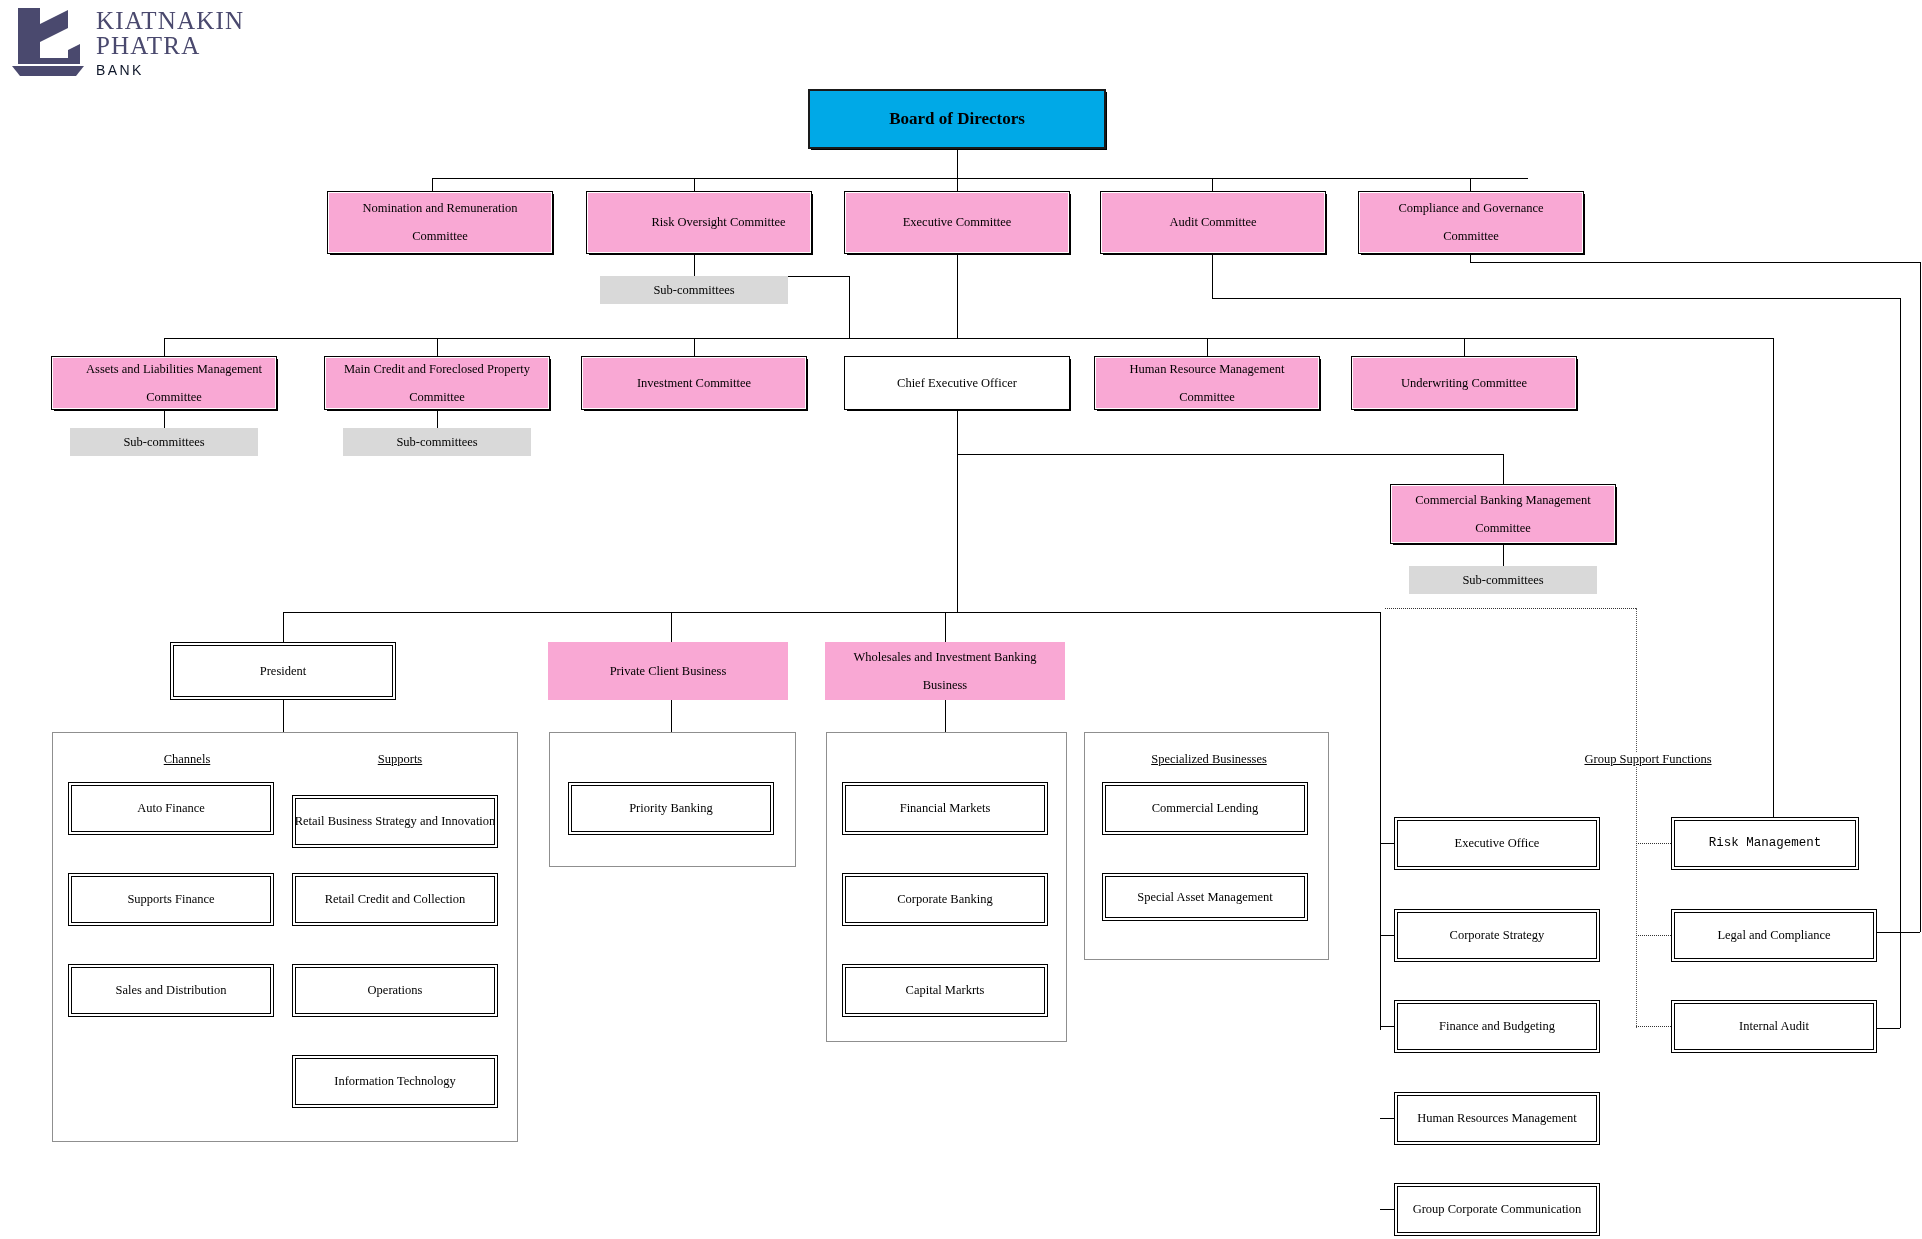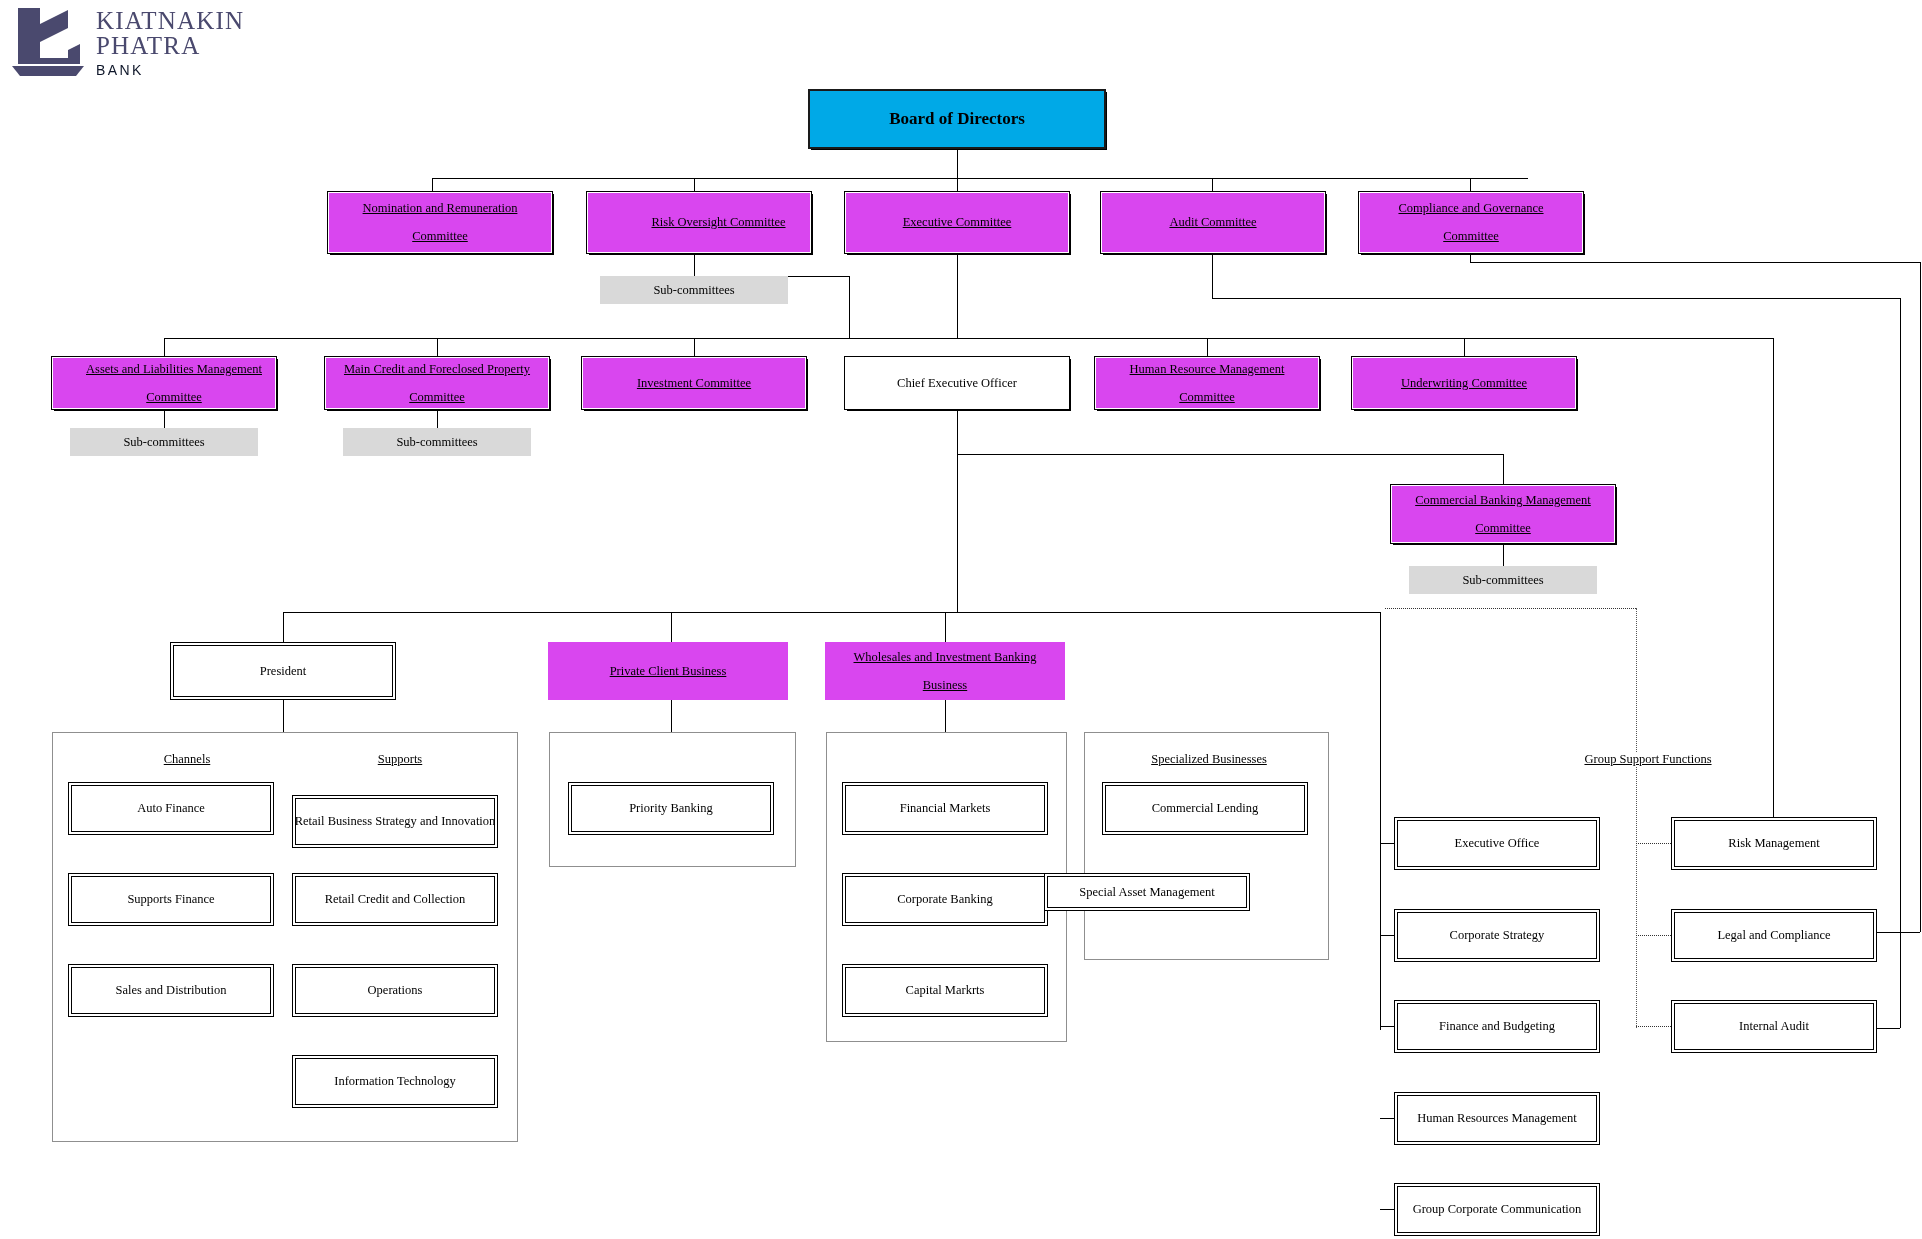--- a/index.html
+++ b/index.html
@@ -41,21 +41,21 @@
     text-align:center;
     font-size:12.5px;
     line-height:1.35;
     background:#ffffff;
     border:1px solid #000;
     box-shadow:0 0 0 1px #fff inset, 2px 2px 0 -1px #000;
     z-index:4;
   }
   .node .ln{display:block;white-space:nowrap;}
   .node.two-line .ln:first-child{margin-bottom:11px;}
-  .node.grey{background:#d946ef;text-decoration:underline;}
+  .node.grey{background:#f9a8d4;}
   .node.dbl{
     box-shadow:0 0 0 2px #fff inset, 0 0 0 3px #000 inset;
     border:1px solid #000;
   }
   .node.root{
     background:#00a9e7;
     border:2px solid #1a1a1a;
     font-weight:bold;
     font-size:17px;
     box-shadow:2px 2px 0 -1px #000;
@@ -295,41 +295,41 @@
   <div class="node dbl" style="left:842px;top:873px;width:206px;height:53px;">
     <span class="ln">Corporate Banking</span>
   </div>
   <div class="node dbl" style="left:842px;top:964px;width:206px;height:53px;">
     <span class="ln">Capital Markrts</span>
   </div>
 
   <div class="node dbl" style="left:1102px;top:782px;width:206px;height:53px;">
     <span class="ln">Commercial Lending</span>
   </div>
-  <div class="node dbl" style="left:1044px;top:873px;width:206px;height:38px;">
+  <div class="node dbl" style="left:1102px;top:873px;width:206px;height:48px;">
     <span class="ln">Special Asset Management</span>
   </div>
 
   <div class="node dbl" style="left:1394px;top:817px;width:206px;height:53px;">
     <span class="ln">Executive Office</span>
   </div>
   <div class="node dbl" style="left:1394px;top:909px;width:206px;height:53px;">
     <span class="ln">Corporate Strategy</span>
   </div>
   <div class="node dbl" style="left:1394px;top:1000px;width:206px;height:53px;">
     <span class="ln">Finance and Budgeting</span>
   </div>
   <div class="node dbl" style="left:1394px;top:1092px;width:206px;height:53px;">
     <span class="ln">Human Resources Management</span>
   </div>
   <div class="node dbl" style="left:1394px;top:1183px;width:206px;height:53px;">
     <span class="ln">Group Corporate Communication</span>
   </div>
 
-  <div class="node dbl" style="left:1671px;top:817px;width:206px;height:53px;">
+  <div class="node dbl" style="left:1671px;top:817px;width:188px;height:53px;font-family:Liberation Mono, monospace;">
     <span class="ln">Risk Management</span>
   </div>
   <div class="node dbl" style="left:1671px;top:909px;width:206px;height:53px;">
     <span class="ln">Legal and Compliance</span>
   </div>
   <div class="node dbl" style="left:1671px;top:1000px;width:206px;height:53px;">
     <span class="ln">Internal Audit</span>
   </div>
 
 </div>

